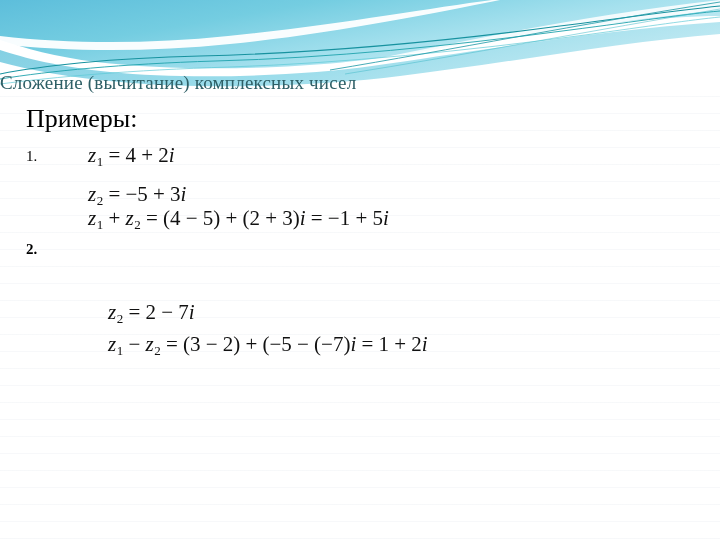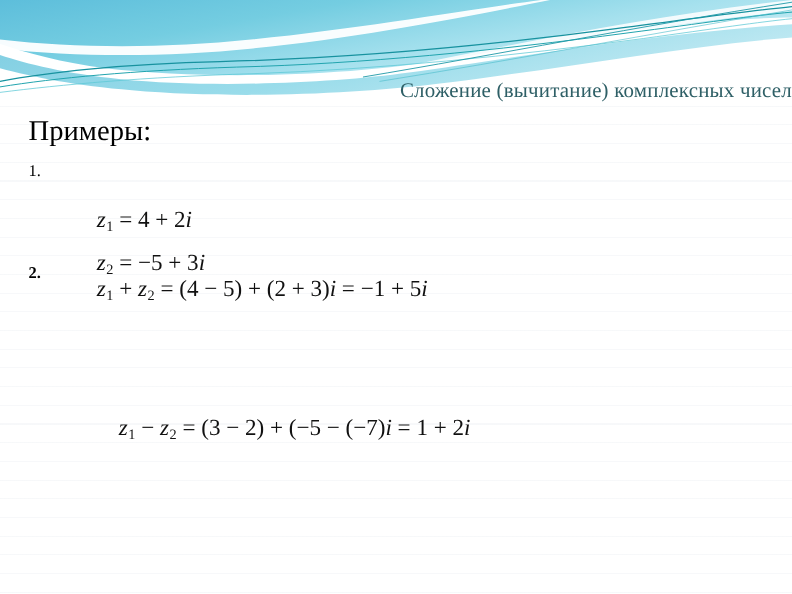--- a/index.html
+++ b/index.html
@@ -33,21 +33,21 @@
   .header-art svg {
     display: block;
   }
 
   
   .slide-title {
     position: absolute;
     left: 0;
     top: 72px;
     width: 720px;
-    text-align: right;
+    text-align: left;
     font-family: "Liberation Serif", "DejaVu Serif", serif;
     font-size: 19px;
     line-height: 22px;
     letter-spacing: 0.2px;
     color: #2e5f66;
     white-space: nowrap;
   }
 
   
   .body-area {
@@ -77,21 +77,20 @@
   }
   .ex-num.bold { font-weight: bold; }
 
   .eq {
     position: absolute;
     font-family: "Liberation Serif", "DejaVu Serif", serif;
     color: #111111;
     white-space: nowrap;
     font-size: 21px;
     line-height: 24px;
-    margin-top: 44px;
   }
   .eq .v {       
     font-style: italic;
   }
   .eq .op {      
     font-style: normal;
     padding: 0 1px;
   }
   .eq sub {
     font-style: normal;
@@ -182,16 +181,17 @@
   <div class="body-area">
 
     <div class="lead">Примеры:</div>
 
     <div class="ex-num" style="left:26px; top:44px;">1.</div>
     <div class="eq" style="left:88px; top:39px;" aria-label="z1 = 4 + 2i"><span class="v">z</span><sub>1</sub><span class="op"> = </span><span class="num">4</span><span class="op"> + </span><span class="num">2</span><span class="v">i</span></div>
     <div class="eq" style="left:88px; top:78px;" aria-label="z2 = −5 + 3i"><span class="v">z</span><sub>2</sub><span class="op"> = </span><span class="num">−5</span><span class="op"> + </span><span class="num">3</span><span class="v">i</span></div>
     <div class="eq" style="left:88px; top:102px;" aria-label="z1 + z2 = (4 − 5) + (2 + 3)i = −1 + 5i"><span class="v">z</span><sub>1</sub><span class="op"> + </span><span class="v">z</span><sub>2</sub><span class="op"> = </span><span class="par">(</span><span class="num">4</span><span class="op"> − </span><span class="num">5</span><span class="par">)</span><span class="op"> + </span><span class="par">(</span><span class="num">2</span><span class="op"> + </span><span class="num">3</span><span class="par">)</span><span class="v">i</span><span class="op"> = </span><span class="num">−1</span><span class="op"> + </span><span class="num">5</span><span class="v">i</span></div>
 
     <div class="ex-num bold" style="left:26px; top:137px;">2.</div>
+    <div class="eq" style="left:108px; top:196px;" aria-label="z2 = 2 − 7i"><span class="v">z</span><sub>2</sub><span class="op"> = </span><span class="num">2</span><span class="op"> − </span><span class="num">7</span><span class="v">i</span></div>
     <div class="eq" style="left:108px; top:228px;" aria-label="z1 − z2 = (3 − 2) + (−5 − (−7)i = 1 + 2i"><span class="v">z</span><sub>1</sub><span class="op"> − </span><span class="v">z</span><sub>2</sub><span class="op"> = </span><span class="par">(</span><span class="num">3</span><span class="op"> − </span><span class="num">2</span><span class="par">)</span><span class="op"> + </span><span class="par">(</span><span class="num">−5</span><span class="op"> − </span><span class="par">(</span><span class="num">−7</span><span class="par">)</span><span class="v">i</span><span class="op"> = </span><span class="num">1</span><span class="op"> + </span><span class="num">2</span><span class="v">i</span></div>
 
   </div>
 </div>
 
 </body></html>

